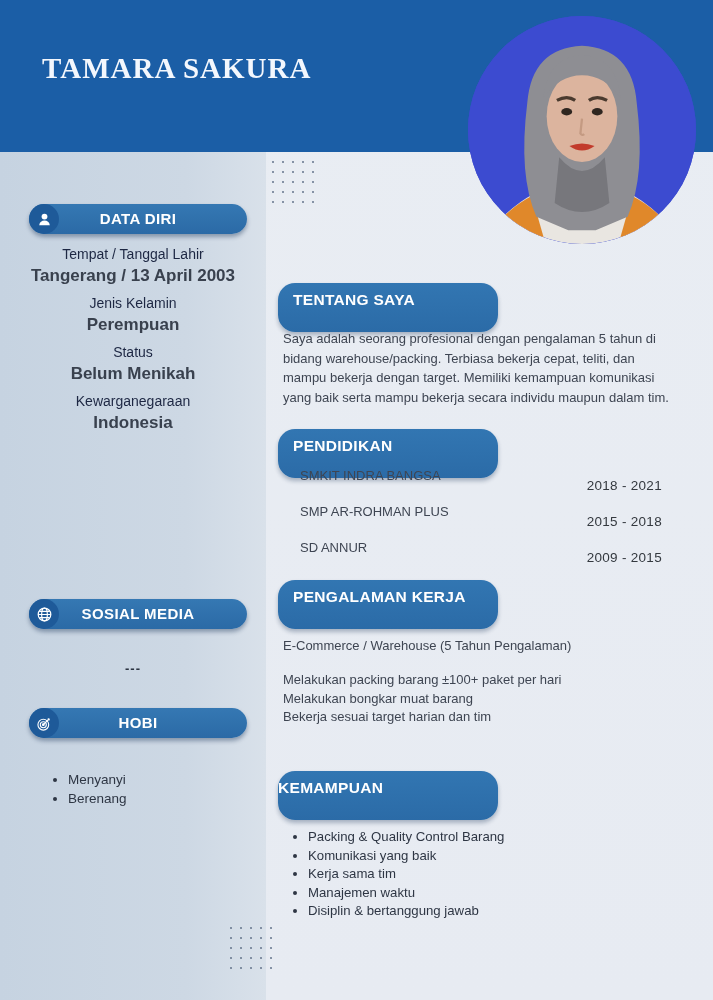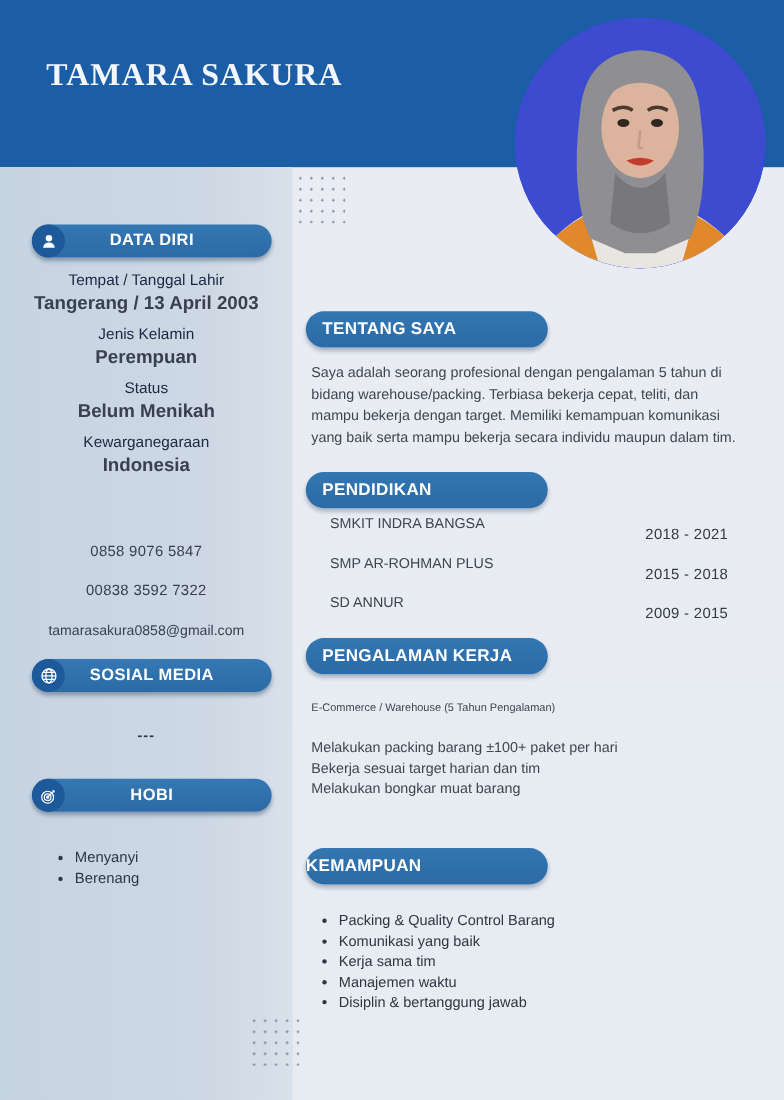--- a/index.html
+++ b/index.html
@@ -53,37 +53,37 @@
   .side-center{position:absolute;left:0;width:266px;text-align:center;color:#39414e;}
   .field-label{font-size:14px;font-weight:400;color:#1d2743;line-height:18px;margin:0 0 4px 0;}
   .field-value{font-size:17px;color:#39414e;line-height:17px;margin:0 0 10px 0;font-weight:bold;}
   .contact-item{font-size:13.5px;color:#39414e;line-height:17px;margin:0 0 19px 0;letter-spacing:.3px;}
   .contact-item.email{font-size:12.8px;letter-spacing:0;}
   .social-placeholder{font-size:13px;font-weight:700;color:#2c3442;letter-spacing:1px;}
   .hobby-list{position:absolute;left:50px;top:770px;margin:0;padding-left:18px;color:#2e3644;}
   .hobby-list li{font-size:13.5px;line-height:19px;}
   
   .main-pill{
-    position:absolute;left:278px;width:220px;height:33px;border-radius:17px;
+    position:absolute;left:278px;width:220px;height:49px;border-radius:17px;
     background:linear-gradient(180deg,#3276b2 0%,#2b6ba7 100%);
     box-shadow:0 3px 4px rgba(14,40,77,.30);
     color:#ffffff;font-weight:700;font-size:15.5px;letter-spacing:.3px;
     line-height:33px;padding-left:15px;
   }
   .main-pill.centered{padding-left:0;text-align:left;}
   
   .about-text{
     position:absolute;left:283px;top:329px;width:390px;
     font-size:13px;line-height:19.5px;color:#3e4552;
   }
   .edu-rows{position:absolute;left:300px;top:468px;width:362px;}
   .edu-row{display:flex;justify-content:space-between;height:36px;}
   .edu-school{font-size:13px;color:#3e4552;}
   .edu-years{font-size:13.5px;color:#34393f;margin-top:10px;letter-spacing:.3px;}
-  .exp-role{position:absolute;left:283px;top:638px;font-size:10px;color:#3e4552;}
+  .exp-role{position:absolute;left:283px;top:638px;font-size:13px;color:#3e4552;}
   .exp-duties{position:absolute;left:283px;top:671px;font-size:13px;line-height:18.5px;color:#3e4552;}
   .exp-duties div{white-space:nowrap;}
   .skill-list{position:absolute;left:292px;top:828px;margin:0;padding-left:16px;color:#2e3644;}
   .skill-list li{font-size:13.2px;line-height:18.6px;}
 </style>
 </head>
 <body>
 
 <div class="page">
 
@@ -135,25 +135,20 @@
     <div class="field-label">Tempat / Tanggal Lahir</div>
     <div class="field-value">Tangerang / 13 April 2003</div>
     <div class="field-label">Jenis Kelamin</div>
     <div class="field-value">Perempuan</div>
     <div class="field-label">Status</div>
     <div class="field-value">Belum Menikah</div>
     <div class="field-label">Kewarganegaraan</div>
     <div class="field-value">Indonesia</div>
   </div>
 
-  <div class="side-center" style="top:492px;">
-    <div class="contact-item">0858 9076 5847</div>
-    <div class="contact-item">00838 3592 7322</div>
-    <div class="contact-item email">tamarasakura0858@gmail.com</div>
-  </div>
 
   <div class="side-pill" style="top:599px;">
     <span class="pill-icon">
       <svg viewBox="0 0 24 24" fill="none" stroke="#fff" stroke-width="1.5">
           <circle cx="12" cy="12" r="8"></circle>
           <ellipse cx="12" cy="12" rx="3.6" ry="8"></ellipse>
           <path d="M4 12h16M5.4 8h13.2M5.4 16h13.2"></path>
         </svg>
     </span>
     <span class="pill-label">SOSIAL MEDIA</span>
@@ -192,22 +187,22 @@
     <div class="edu-row">
       <span class="edu-school">SD ANNUR</span>
       <span class="edu-years">2009 - 2015</span>
     </div>
   </div>
 
   <div class="main-pill" style="top:580px;">PENGALAMAN KERJA</div>
   <div class="exp-role">E-Commerce / Warehouse (5 Tahun Pengalaman)</div>
   <div class="exp-duties">
     <div>Melakukan packing barang ±100+ paket per hari</div>
+    <div>Melakukan bongkar muat barang</div>
     <div>Bekerja sesuai target harian dan tim</div>
-    <div>Melakukan bongkar muat barang</div>
   </div>
 
   <div class="main-pill centered" style="top:771px;">KEMAMPUAN</div>
   <ul class="skill-list">
     <li>Packing &amp; Quality Control Barang</li>
     <li>Komunikasi yang baik</li>
     <li>Kerja sama tim</li>
     <li>Manajemen waktu</li>
     <li>Disiplin &amp; bertanggung jawab</li>
   </ul>

